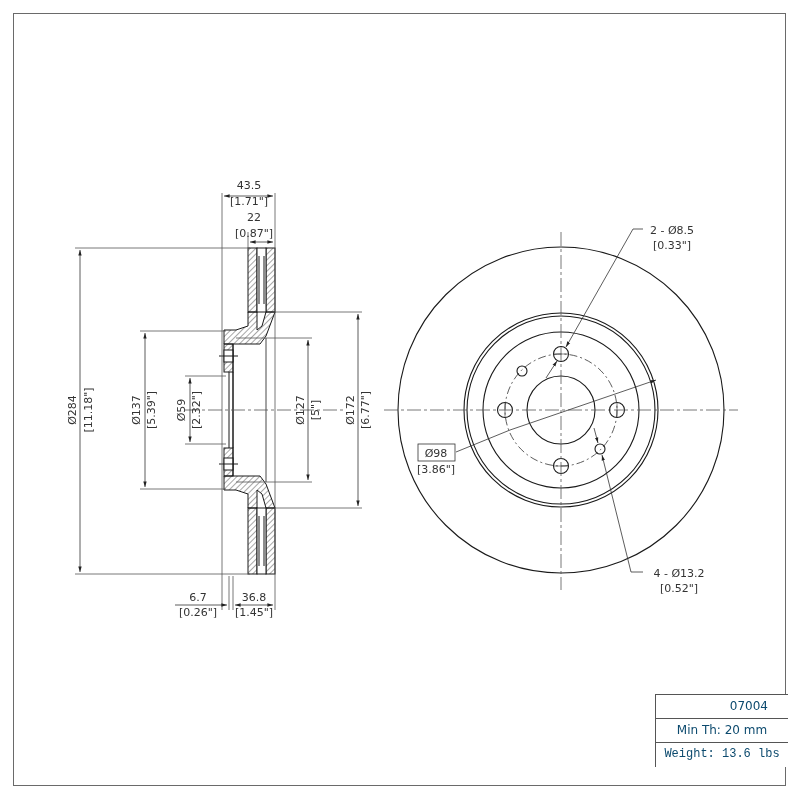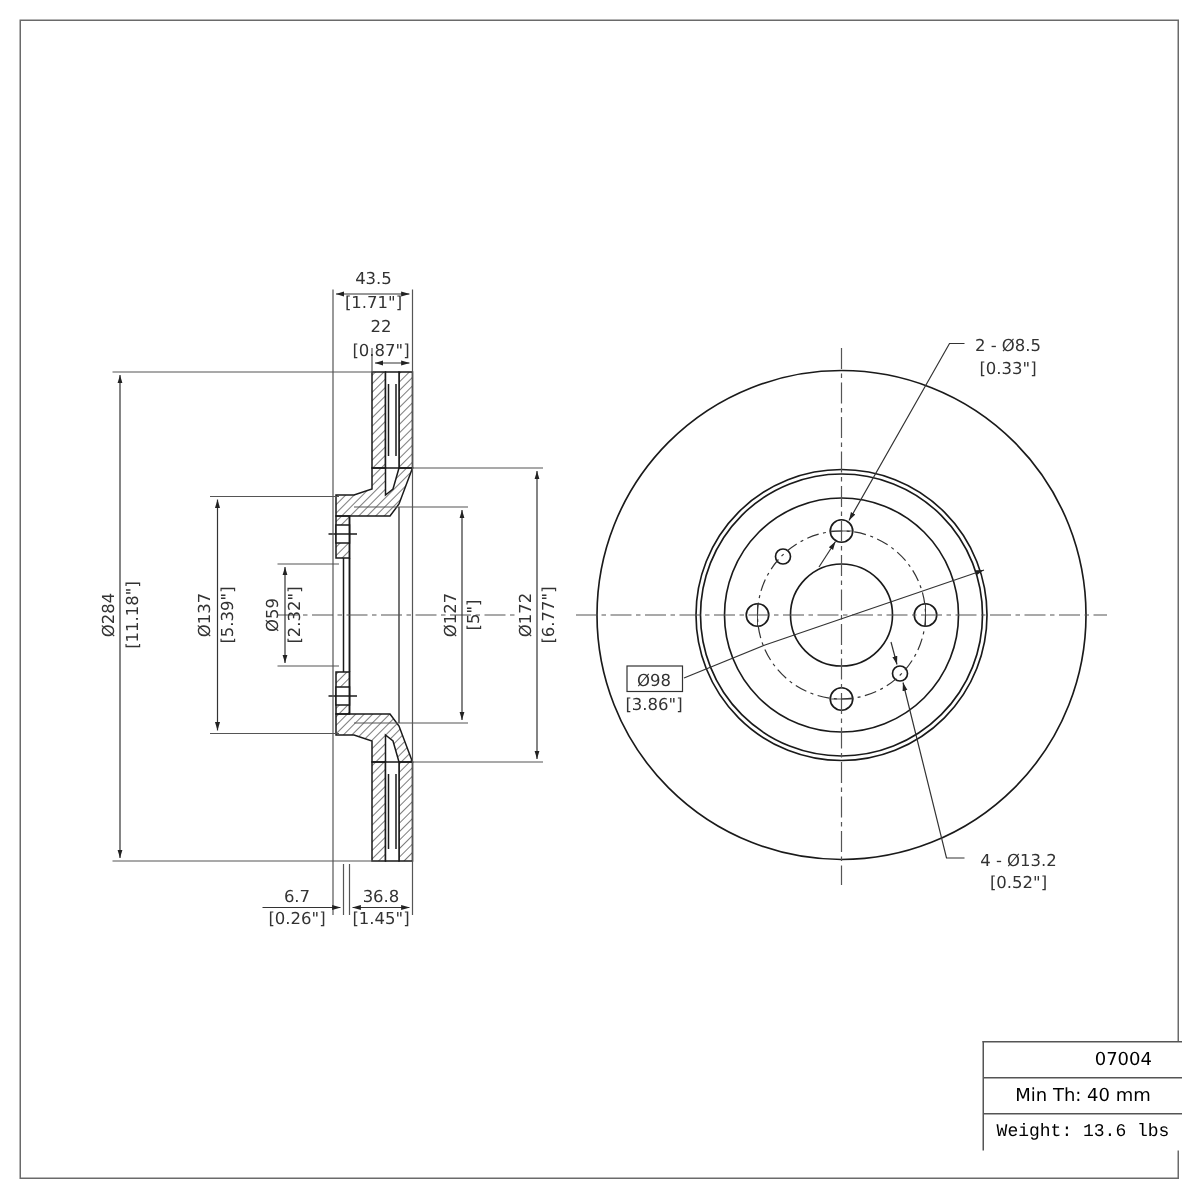--- a/index.html
+++ b/index.html
@@ -4,21 +4,21 @@
   <style>
     html, body { margin: 0; padding: 0; background: #ffffff; }
     body { width: 800px; height: 800px; position: relative; overflow: hidden;
            font-family: "DejaVu Sans", sans-serif; }
     #drawing { position: absolute; left: 0; top: 0; }
     .frame { position: absolute; left: 13px; top: 13px; width: 773px; height: 773px;
              border: 1px solid #6a6a6a; box-sizing: border-box; pointer-events: none; }
     .title-block { position: absolute; left: 655px; top: 694px; width: 132px;
                    border-left: 1px solid #555; border-top: 1px solid #555; background: #fff; }
     .tb-row { height: 23px; line-height: 23px; border-bottom: 1px solid #555;
-              font-size: 12px; color: #000000; text-align: center; white-space: nowrap; }
+              font-size: 12px; color: #0c4a6e; text-align: center; white-space: nowrap; }
     .tb-row.part { text-align: right; padding-right: 20px; }
     .tb-row:last-child { border-bottom: none; height: 24px; font-family: Liberation Mono, monospace; }
     svg text { font-family: "DejaVu Sans", sans-serif; fill: #333; }
   </style>
 </head>
 <body>
 
 <svg id="drawing" width="800" height="800" viewBox="0 0 800 800" xmlns="http://www.w3.org/2000/svg">
   <defs>
     <pattern id="hatch" patternUnits="userSpaceOnUse" width="4" height="4" patternTransform="rotate(45)">
@@ -178,15 +178,15 @@
       <text x="679" y="577" text-anchor="middle">4 - Ø13.2</text>
       <text x="679" y="592" text-anchor="middle">[0.52"]</text>
     </g>
   </g>
 </svg>
 
 <div class="frame"></div>
 
 <div class="title-block">
   <div class="tb-row part">07004</div>
-  <div class="tb-row">Min Th: 40 mm</div>
+  <div class="tb-row">Min Th: 20 mm</div>
   <div class="tb-row">Weight: 13.6 lbs</div>
 </div>
 
 </body></html>

